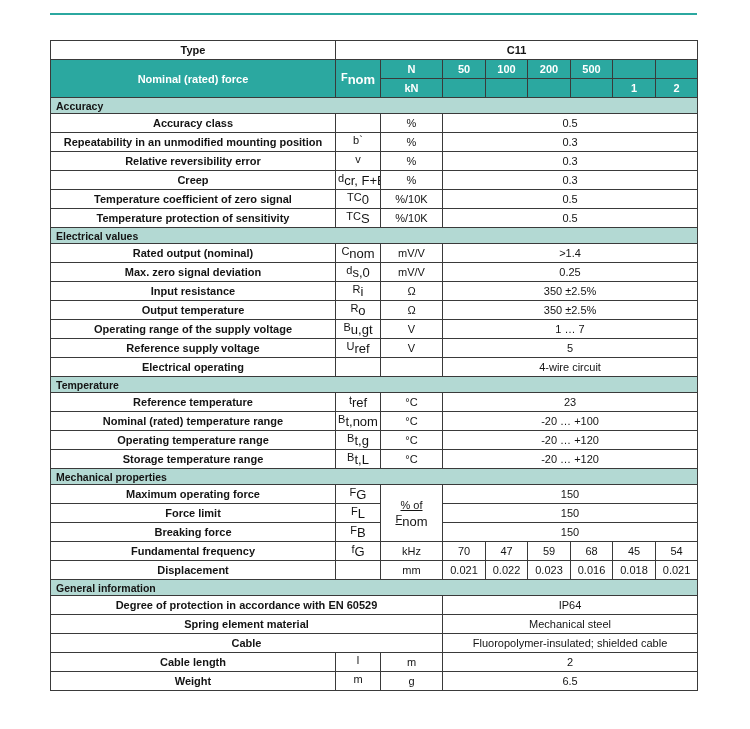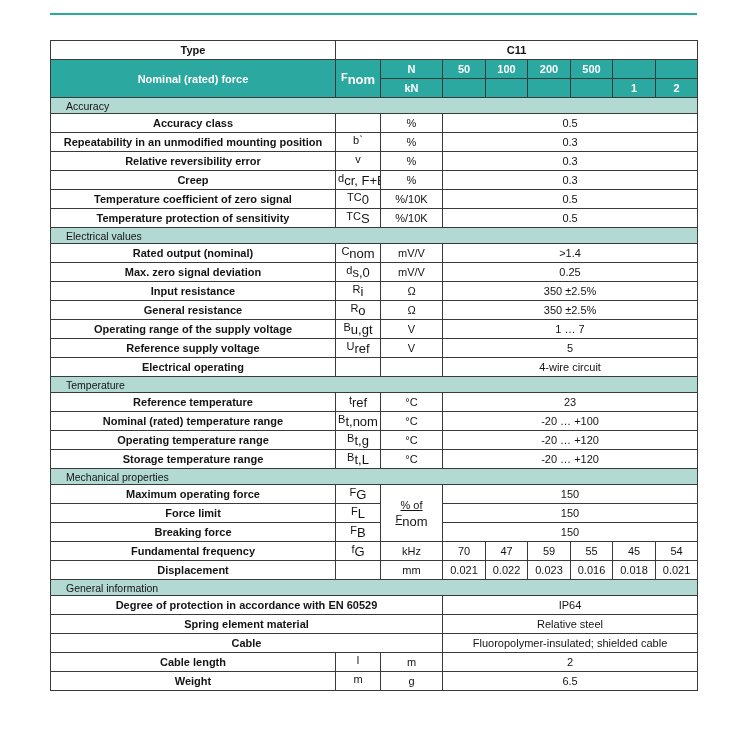--- a/index.html
+++ b/index.html
@@ -35,22 +35,22 @@
     text-align:left;font-weight:bold;font-size:10.5px;
     padding-left:5px;
     margin-left:20px;
   }
   tr.type-row td{font-weight:bold;}
   tr.teal td{
     background:var(--teal);color:#ffffff;font-weight:bold;
   }
   tr.section td{
     background:var(--light-teal);
-    font-weight:normal;font-size:10.5px;height:16px;
-    text-align:left;padding-left:15px;
+    font-weight:bold;font-size:10.5px;height:16px;
+    text-align:left;padding-left:5px;
   }
   sub{font-size:13px;line-height:1;}
   td.unit-span{line-height:1.3;text-decoration:underline;}
 </style>
 </head>
 <body>
 
 <div class="page">
   <div class="title-rule"></div>
 
@@ -149,21 +149,21 @@
       <td>mV/V</td>
       <td colspan="6">0.25</td>
     </tr>
     <tr>
       <td class="name">Input resistance</td>
       <td><span>R</span><sub>i</sub></td>
       <td>Ω</td>
       <td colspan="6">350 ±2.5%</td>
     </tr>
     <tr>
-      <td class="name">General resistance</td>
+      <td class="name">Output temperature</td>
       <td><span>R</span><sub>o</sub></td>
       <td>Ω</td>
       <td colspan="6">350 ±2.5%</td>
     </tr>
     <tr>
       <td class="name">Operating range of the supply voltage</td>
       <td><span>B</span><sub>u,gt</sub></td>
       <td>V</td>
       <td colspan="6">1 … 7</td>
     </tr>
@@ -230,21 +230,21 @@
       <td><span>F</span><sub>B</sub></td>
       <td colspan="6">150</td>
     </tr>
     <tr>
       <td class="name">Fundamental frequency</td>
       <td><span>f</span><sub>G</sub></td>
       <td>kHz</td>
       <td>70</td>
       <td>47</td>
       <td>59</td>
-      <td>55</td>
+      <td>68</td>
       <td>45</td>
       <td>54</td>
     </tr>
     <tr>
       <td class="name">Displacement</td>
       <td><span></span><sub></sub></td>
       <td>mm</td>
       <td>0.021</td>
       <td>0.022</td>
       <td>0.023</td>
@@ -255,21 +255,21 @@
 
     <tr class="section">
       <td colspan="9">General information</td>
     </tr>
     <tr>
       <td class="name" colspan="3">Degree of protection in accordance with EN 60529</td>
       <td colspan="6">IP64</td>
     </tr>
     <tr>
       <td class="name" colspan="3">Spring element material</td>
-      <td colspan="6">Relative steel</td>
+      <td colspan="6">Mechanical steel</td>
     </tr>
     <tr>
       <td class="name" colspan="3">Cable</td>
       <td colspan="6">Fluoropolymer-insulated; shielded cable</td>
     </tr>
     <tr>
       <td class="name">Cable length</td>
       <td><span>l</span><sub></sub></td>
       <td>m</td>
       <td colspan="6">2</td>

